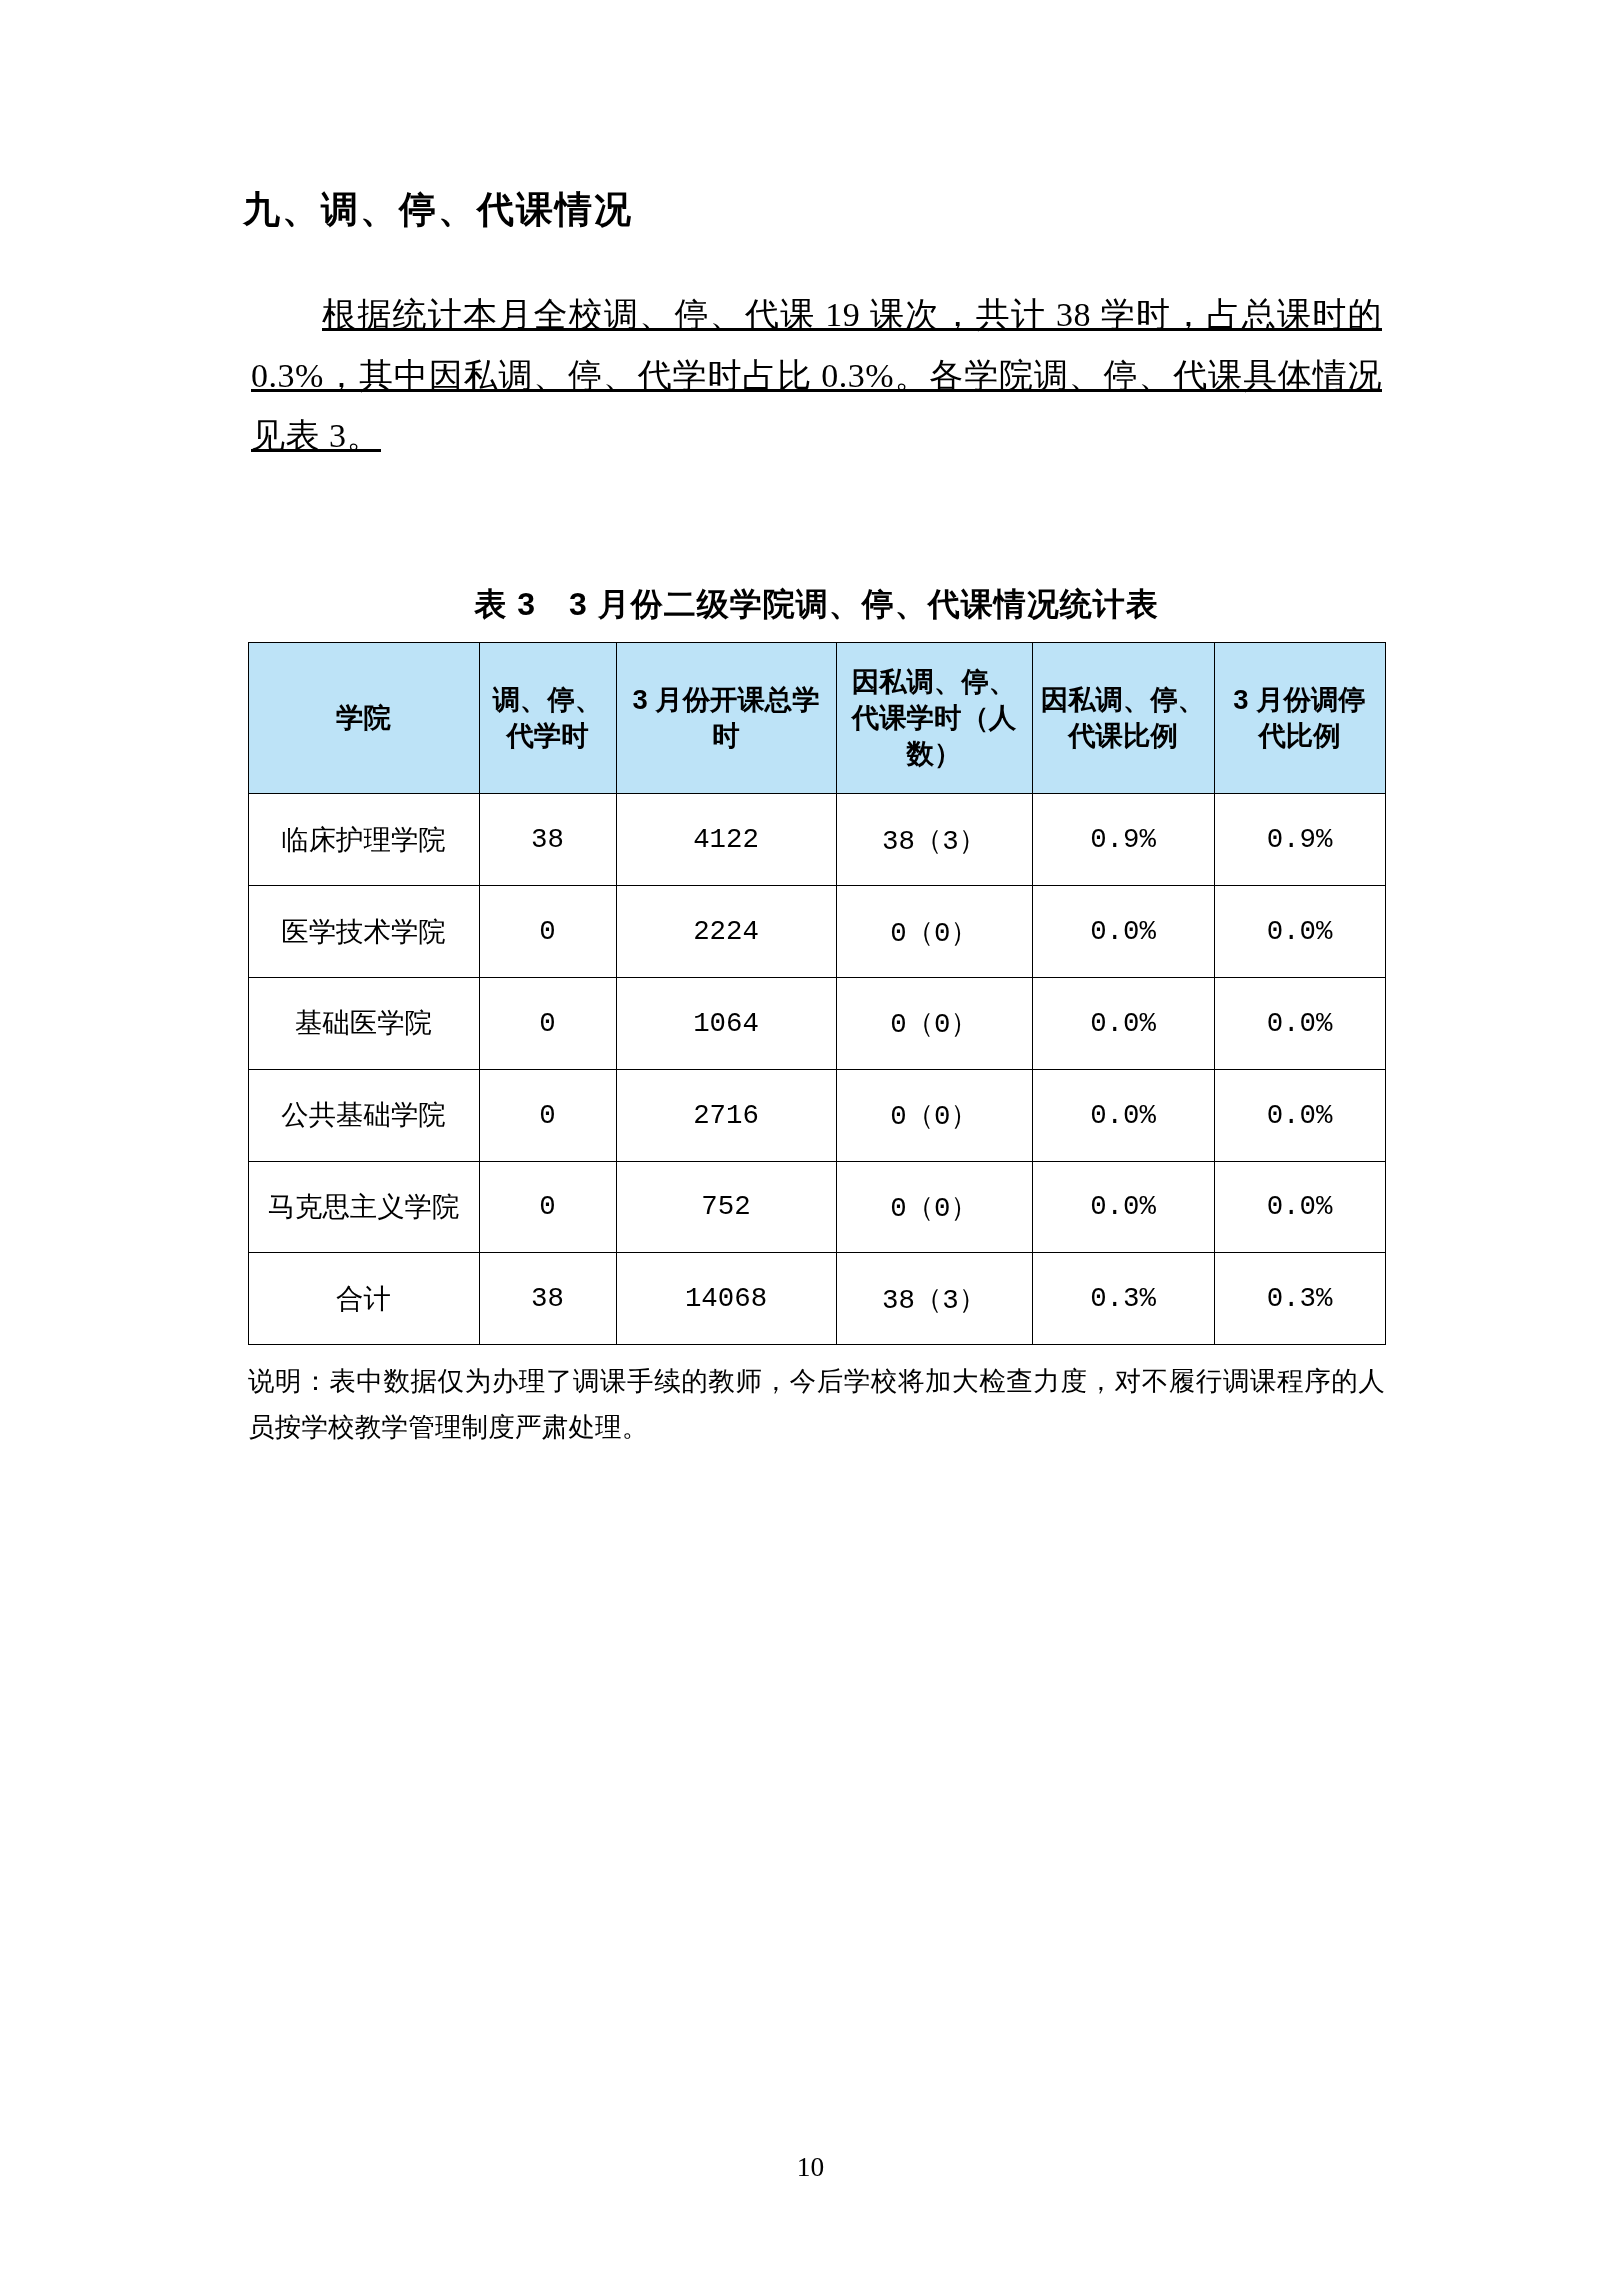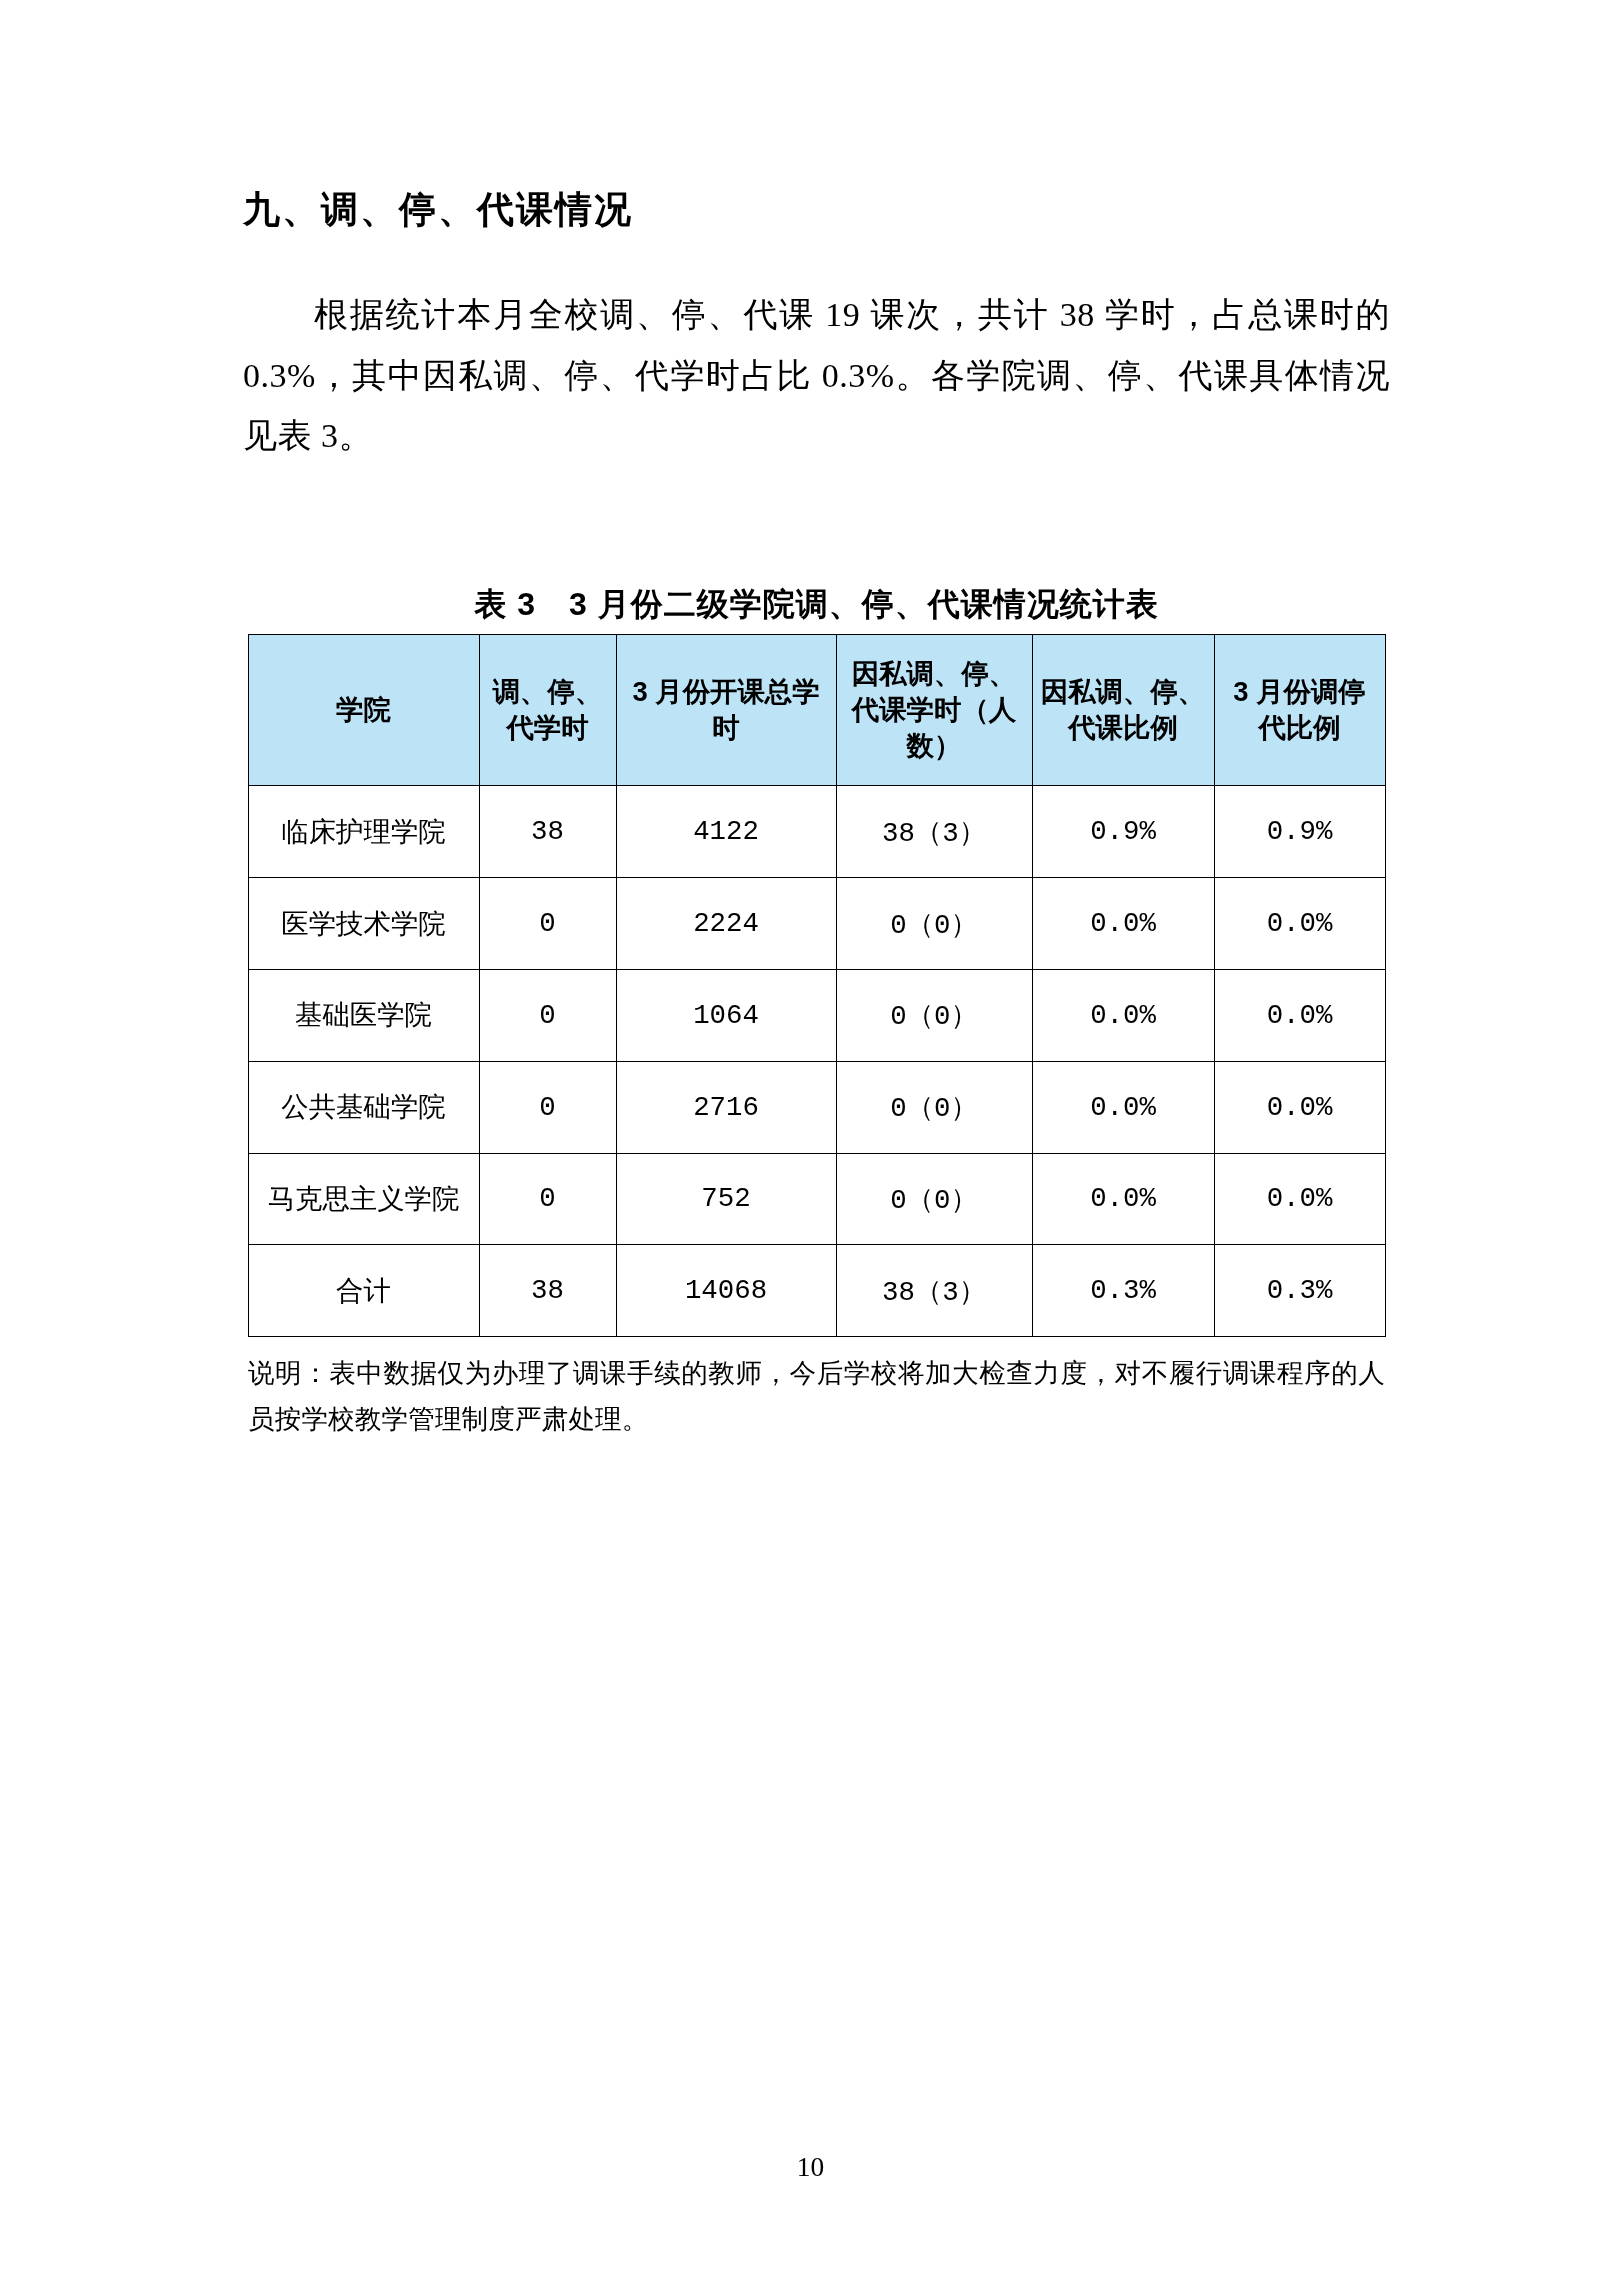--- a/index.html
+++ b/index.html
@@ -36,34 +36,35 @@
     font-size: 37px;
     letter-spacing: 2px;
     margin: 0 0 51px 0;
     padding: 0;
     line-height: 1.3;
   }
 
   p.body-par {
     font-size: 34px;
     line-height: 1.78;
-    margin: 0;
+    margin: 8px;
     text-indent: 71px;
     letter-spacing: 0.5px;
     text-align: justify;
+    text-decoration: underline;
   }
 
   .table-title {
     text-align: center;
     font-family: "Liberation Sans", "DejaVu Sans", sans-serif;
     font-weight: bold;
     font-size: 32px;
     letter-spacing: 1px;
     margin-top: 116px;
-    margin-bottom: 7px;
+    margin-bottom: 15px;
   }
 
   table.data-table {
     border-collapse: collapse;
     width: 1137px;
     margin: 0 auto;
     table-layout: fixed;
   }
   table.data-table th,
   table.data-table td {

